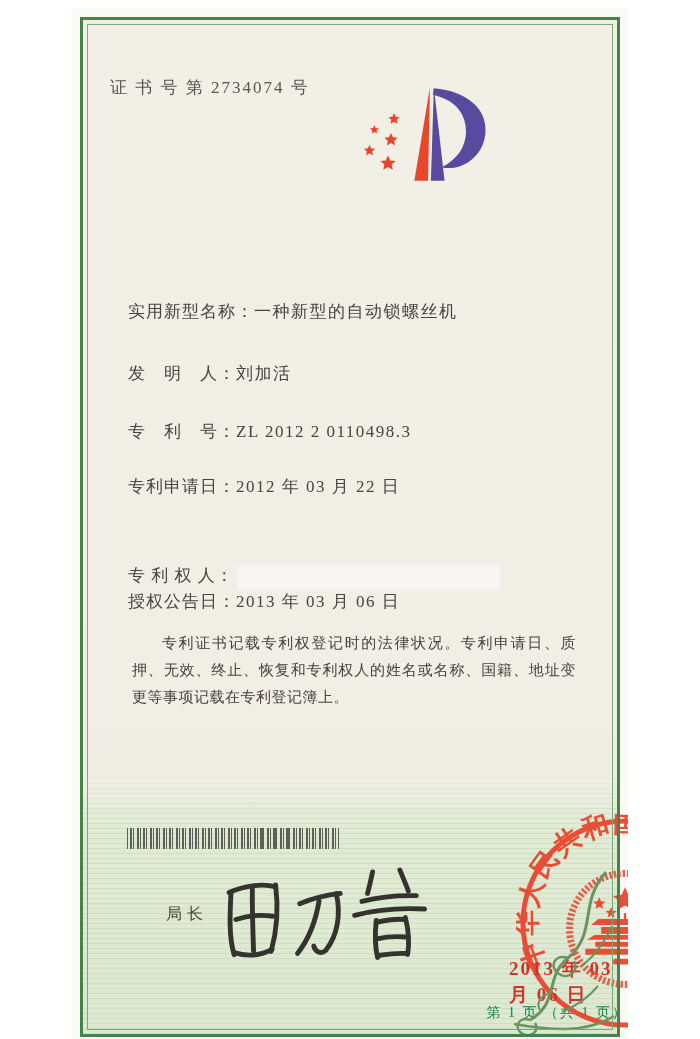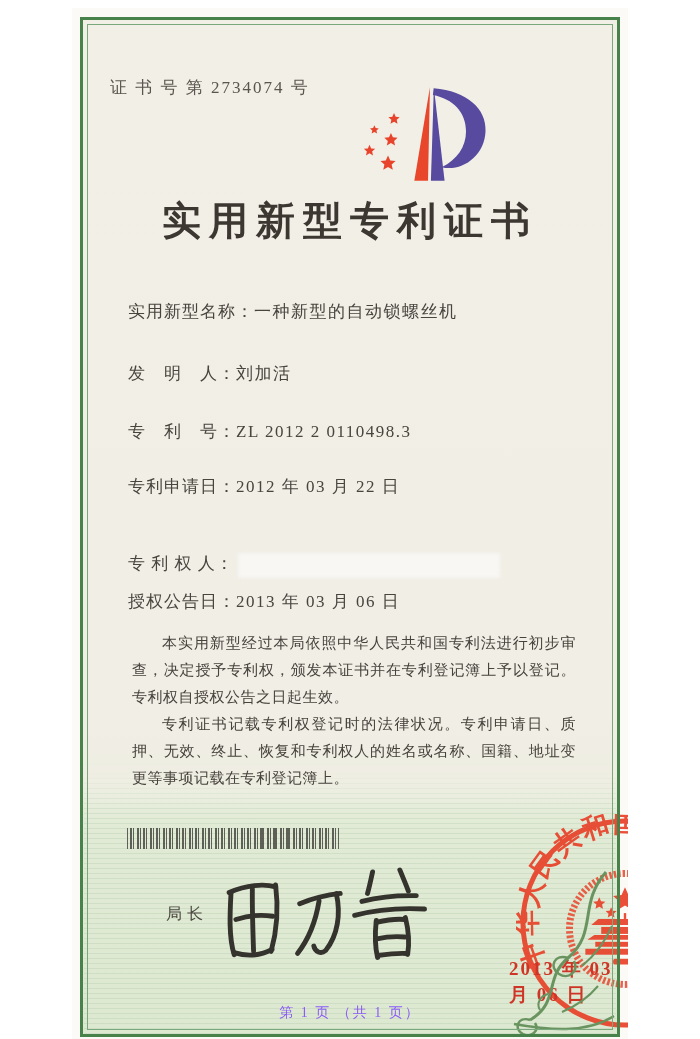--- a/index.html
+++ b/index.html
@@ -73,22 +73,22 @@
     position:absolute; left:94px; top:896px; font-size:16px; color:#4a463f;
     letter-spacing:5px; z-index:3;
   }
   .signature { position:absolute; left:138px; top:852px; width:225px; height:112px; z-index:3; transform:rotate(-2deg); }
   .seal { position:absolute; left:444px; top:806px; width:218px; height:218px; z-index:5; opacity:0.93; }
   .seal-date {
     position:absolute; left:437px; top:948px; font-size:19px; color:#cf3526;
     letter-spacing:2px; z-index:6; font-weight:600;
   }
   .footer {
-    position:absolute; left:0; right:0; top:996px; text-align:center;
-    font-size:14px; color:#8b5cf6; letter-spacing:2px; z-index:3;
+    position:absolute; left:0; right:0; top:996px; text-align:right;
+    font-size:14px; color:#15803d; letter-spacing:2px; z-index:3;
   }
   .flourish { position:absolute; right:4px; top:858px; width:122px; height:168px; z-index:8; }
 </style>
 </head>
 <body>
 
 <div class="page">
   <div class="paper"></div>
 
   <div class="waves">
@@ -119,45 +119,43 @@
     <polygon points="86,5 83,101 97,101" fill="#584a9e"></polygon>
     <g fill="#e8432b">
       <path d="M43,30 l1.6,3.6 3.9,0.4 -2.9,2.6 0.8,3.8 -3.4,-2 -3.4,2 0.8,-3.8 -2.9,-2.6 3.9,-0.4 Z" transform="scale(1.05)"></path>
       <path d="M28,38 l1.3,2.9 3.2,0.3 -2.4,2.1 0.7,3.1 -2.8,-1.6 -2.8,1.6 0.7,-3.1 -2.4,-2.1 3.2,-0.3 Z" transform="translate(-3,6)"></path>
       <path d="M40,50 l2,4.4 4.8,0.5 -3.6,3.2 1,4.7 -4.2,-2.5 -4.2,2.5 1,-4.7 -3.6,-3.2 4.8,-0.5 Z" transform="translate(2,2)"></path>
       <path d="M18,66 l1.7,3.8 4.1,0.4 -3.1,2.7 0.9,4 -3.6,-2.1 -3.6,2.1 0.9,-4 -3.1,-2.7 4.1,-0.4 Z" transform="translate(2,-2)"></path>
       <path d="M38,72 l2.3,5 5.5,0.6 -4.1,3.7 1.2,5.4 -4.9,-2.9 -4.9,2.9 1.2,-5.4 -4.1,-3.7 5.5,-0.6 Z" transform="translate(1,3)"></path>
     </g>
   </svg>
 
-  <div class="title">实用新型专利证书</div>
 
   <div class="fields">
     <div class="field-row" style="top:292px">
       <span>实用新型名称：</span><span class="val">一种新型的自动锁螺丝机</span>
     </div>
     <div class="field-row" style="top:354px">
       <span>发　明　人：</span><span class="val">刘加活</span>
     </div>
     <div class="field-row" style="top:412px">
       <span>专　利　号：</span><span class="val">ZL 2012 2 0110498.3</span>
     </div>
     <div class="field-row" style="top:467px">
       <span>专利申请日：</span><span class="val">2012 年 03 月 22 日</span>
     </div>
-    <div class="field-row" style="top:544px">
+    <div class="field-row" style="top:556px">
       <span>专 利 权 人：</span><span class="redaction"></span>
     </div>
     <div class="field-row" style="top:582px">
       <span>授权公告日：</span><span class="val">2013 年 03 月 06 日</span>
     </div>
   </div>
 
   <div class="paras">
-    <p>本实用新型经过本局依照中华人民共和国专利法进行初步审查，决定授予专利权，颁发本证书并在专利登记簿上予以登记。专利权自授权公告之日起生效。</p>
     <p>专利证书记载专利权登记时的法律状况。专利申请日、质押、无效、终止、恢复和专利权人的姓名或名称、国籍、地址变更等事项记载在专利登记簿上。</p>
   </div>
 
   <div class="barcode"></div>
 
   <div class="director-label">局长</div>
   <svg class="signature" viewBox="0 0 230 115" fill="none" stroke="#35332d" stroke-width="5" stroke-linecap="round" aria-label="田力普">
     <path d="M22,30 C20,52 18,76 23,94"></path>
     <path d="M20,30 C38,23 56,22 68,26"></path>
     <path d="M68,24 C70,46 68,70 61,92"></path>

